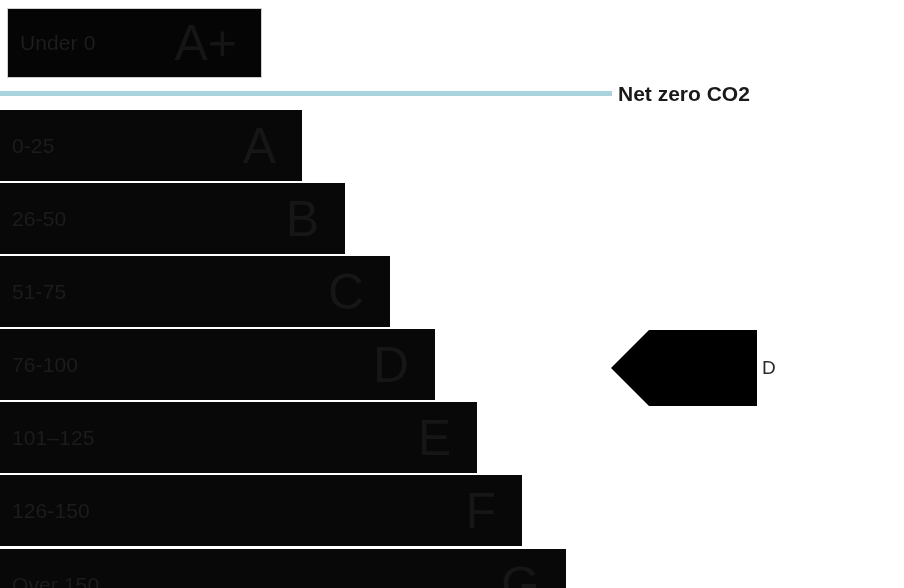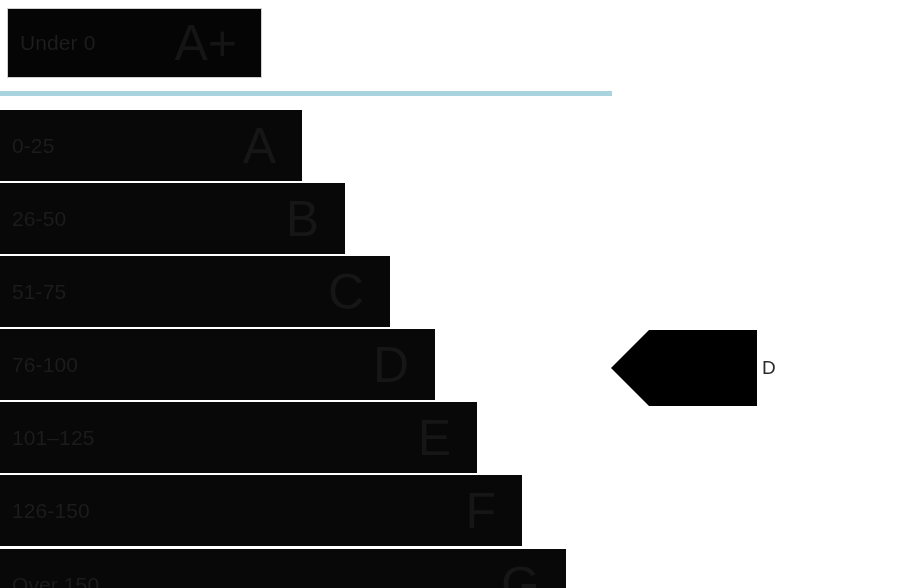--- a/index.html
+++ b/index.html
@@ -133,20 +133,21 @@
 <body>
 
 <div id="chart-root">
 
   <div class="band-top" style="width: 255px;">
     <span class="range-label">Under 0</span>
     <span class="grade-label">A+</span>
   </div>
 
   <div class="netzero-rule"></div>
+  <div class="netzero-caption">Net zero CO2</div>
 
   <div id="bands-host">
       <div class="band" style="top: 110px; width: 302px; background: rgb(8, 8, 8);">
         <span class="range-label">0-25</span>
         <span class="grade-label">A</span>
       </div>
       <div class="band" style="top: 183px; width: 345px; background: rgb(8, 8, 8);">
         <span class="range-label">26-50</span>
         <span class="grade-label">B</span>
       </div>

